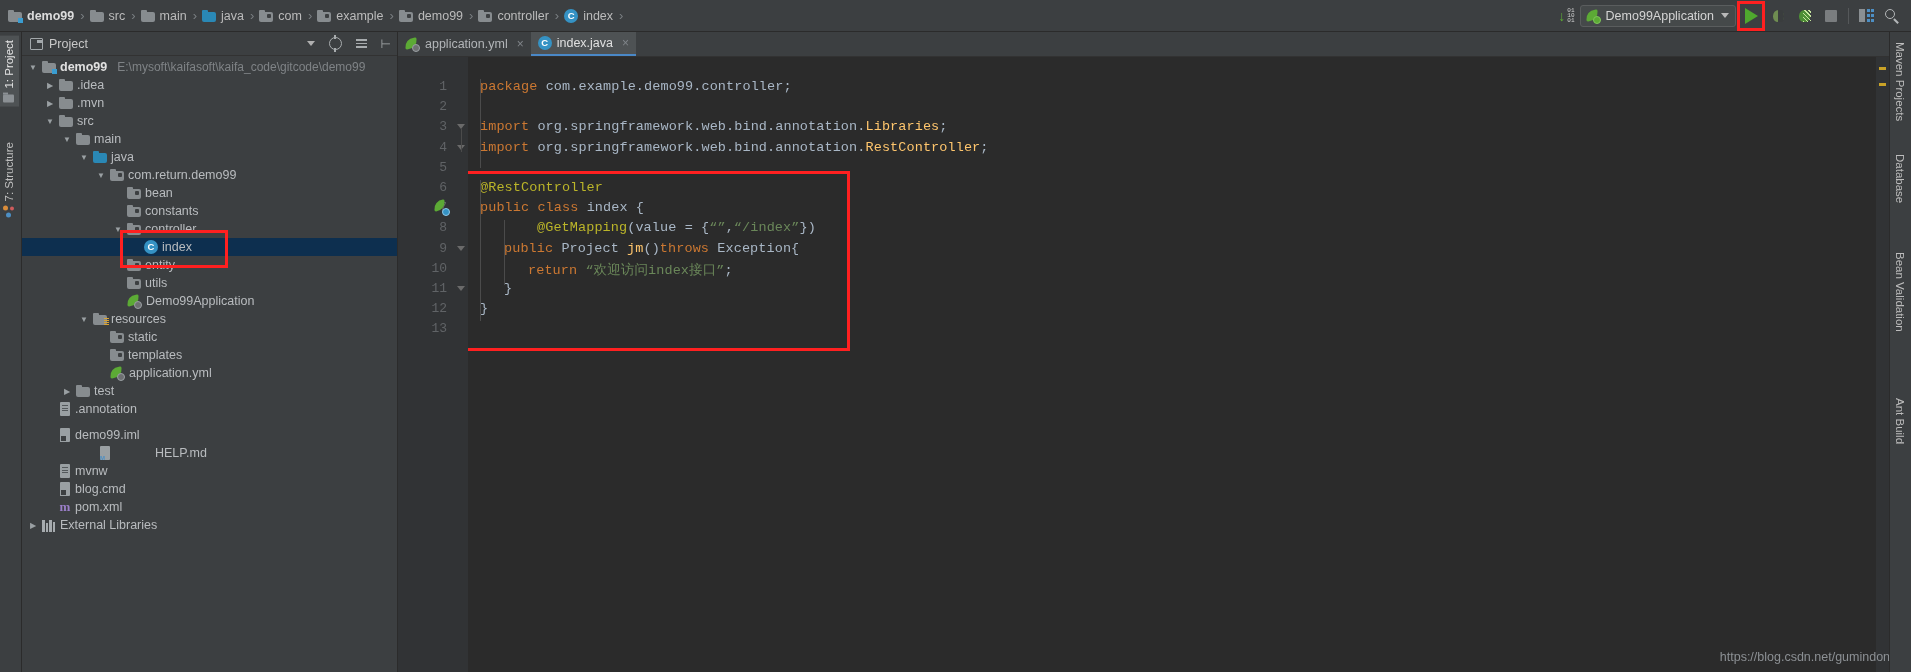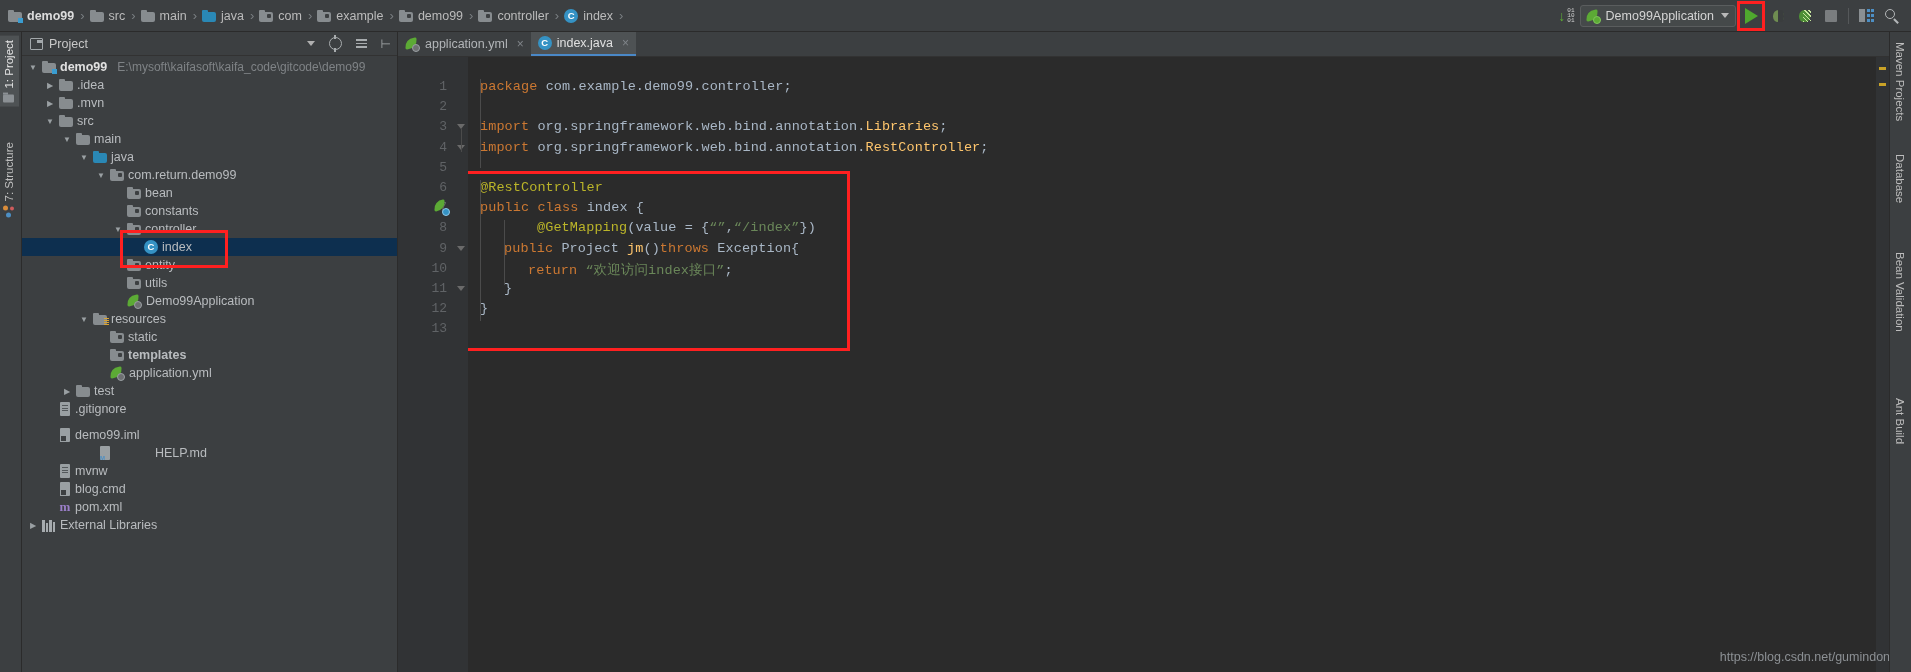--- a/index.html
+++ b/index.html
@@ -512,21 +512,21 @@
             <span class="label">resources</span>
           </div>
           <div class="trow" style="padding-left: 74px;">
             <span class="arrow none"></span>
             <span class="ico ico-folder pkg">
               <span class="tab"></span>
               <span class="body"></span>
             </span>
             <span class="label">static</span>
           </div>
-          <div class="trow" style="padding-left: 74px; font-weight: bold;">
+          <div class="trow" style="padding-left: 74px;">
             <span class="arrow none"></span>
             <span class="ico ico-folder pkg">
               <span class="tab"></span>
               <span class="body"></span>
             </span>
             <span class="label">templates</span>
           </div>
           <div class="trow" style="padding-left: 74px;">
             <span class="arrow none"></span>
             <span class="ico ico-spring">
@@ -542,21 +542,21 @@
               <span class="body"></span>
             </span>
             <span class="label">test</span>
           </div>
           <div class="trow" style="padding-left: 23px;">
             <span class="arrow none"></span>
             <span class="ico ico-file">
               <span class="pg"></span>
               <span class="lines"></span>
             </span>
-            <span class="label">.gitignore</span>
+            <span class="label">.annotation</span>
           </div>
           <div class="trow" style="padding-left: 23px; margin-top: 8px;">
             <span class="arrow none"></span>
             <span class="ico ico-file iml">
               <span class="pg"></span>
             </span>
             <span class="label">demo99.iml</span>
           </div>
           <div class="trow" style="padding-left: 23px; gap: 44px;">
             <span class="arrow none"></span>

